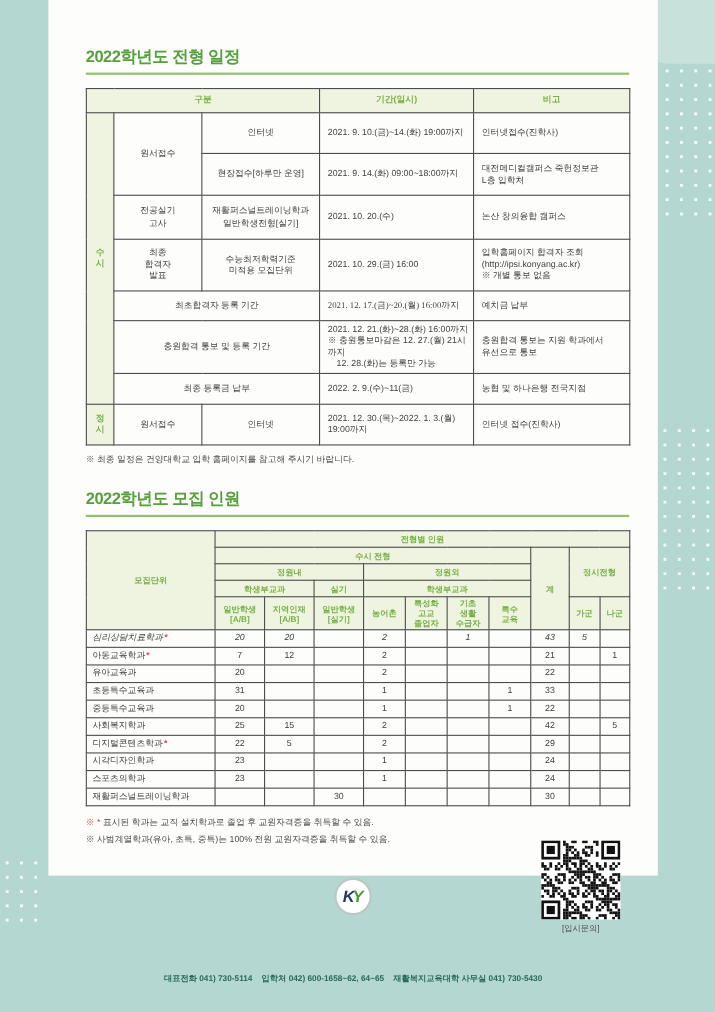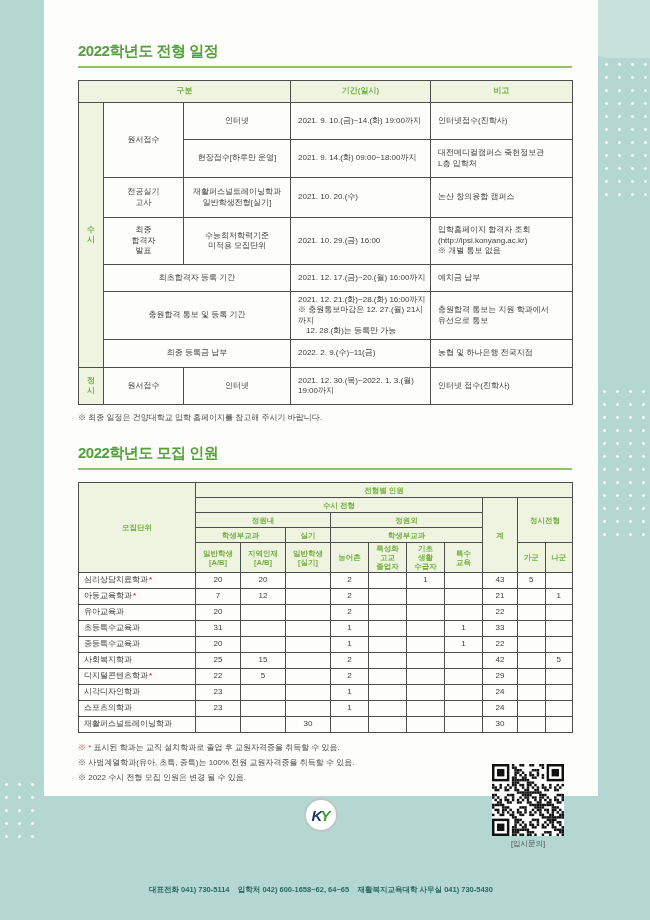--- a/index.html
+++ b/index.html
@@ -126,21 +126,21 @@
           <td>최종
 합격자
 발표</td>
           <td>수능최저학력기준
 미적용 모집단위</td>
           <td class="lt">2021. 10. 29.(금) 16:00</td>
           <td class="lt">입학홈페이지 합격자 조회
 (http://ipsi.konyang.ac.kr)
 ※ 개별 통보 없음</td>
         </tr>
-        <tr style="height: 27px;">
+        <tr style="height: 27px; font-family: Liberation Serif, serif;">
           <td colspan="2">최초합격자 등록 기간</td>
           <td class="lt">2021. 12. 17.(금)~20.(월) 16:00까지</td>
           <td class="lt">예치금 납부</td>
         </tr>
         <tr style="height: 48px;">
           <td colspan="2">충원합격 통보 및 등록 기간</td>
           <td class="lt">2021. 12. 21.(화)~28.(화) 16:00까지
 ※ 충원통보마감은 12. 27.(월) 21시까지
 　12. 28.(화)는 등록만 가능</td>
           <td class="lt">충원합격 통보는 지원 학과에서
@@ -211,21 +211,21 @@
 고교
 졸업자</th>
           <th>기초
 생활
 수급자</th>
           <th>특수
 교육</th>
           <th>가군</th>
           <th>나군</th>
         </tr>
-        <tr style="height: 16px;">
+        <tr style="height: 16px; font-style: italic;">
           <td class="dept">심리상담치료학과<span class="star">*</span></td>
           <td>20</td>
           <td>20</td>
           <td></td>
           <td>2</td>
           <td></td>
           <td>1</td>
           <td></td>
           <td>43</td>
           <td>5</td>
@@ -347,21 +347,20 @@
           <td>30</td>
           <td></td>
           <td></td>
         </tr>
       </tbody>
   </table>
 
   <div class="recruit-notes">
     <div><span class="red">※ *</span><span> 표시된 학과는 교직 설치학과로 졸업 후 교원자격증을 취득할 수 있음.</span></div>
     <div><span>※</span><span> 사범계열학과(유아, 초특, 중특)는 100% 전원 교원자격증을 취득할 수 있음.</span></div>
-    <div><span>※</span><span> 2022 수시 전형 모집 인원은 변경 될 수 있음.</span></div>
   </div>
 
   <div class="qr-block">
     <svg id="qr-svg" viewBox="0 0 29 29">
         <rect x="0" y="0" width="29" height="29" fill="#fff"></rect>
         <rect x="8" y="0" width="1" height="1" fill="#111"></rect>
         <rect x="11" y="0" width="1" height="1" fill="#111"></rect>
         <rect x="12" y="0" width="1" height="1" fill="#111"></rect>
         <rect x="15" y="0" width="1" height="1" fill="#111"></rect>
         <rect x="16" y="0" width="1" height="1" fill="#111"></rect>

